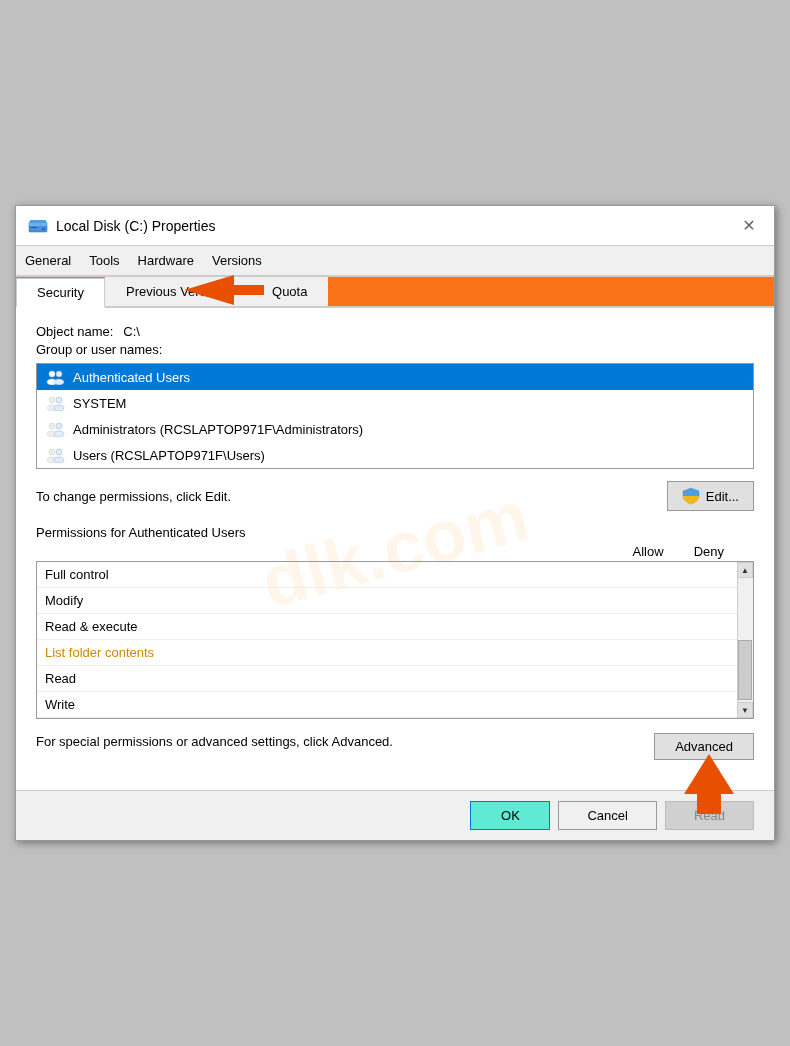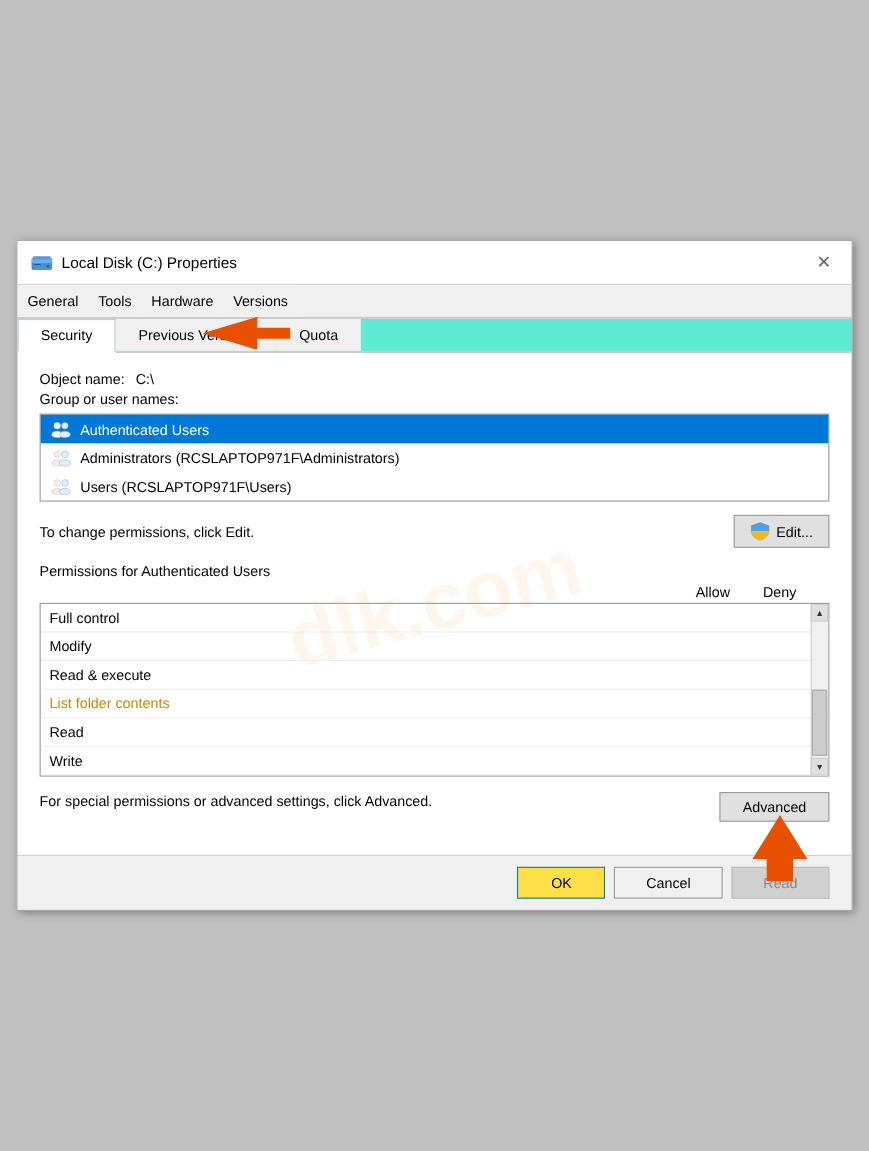--- a/index.html
+++ b/index.html
@@ -64,21 +64,22 @@
       font-size: 13px;
       cursor: pointer;
       border: 1px solid transparent;
       color: #000;
       background: #f0f0f0;
       position: relative;
     }
     .tabs-row2 {
       display: flex;
       border-bottom: 2px solid #ccc;
-      background: #5eead4;
+      background: #f97316;
+      align-items: center;
     }
     .tab2 {
       padding: 6px 20px;
       font-size: 13px;
       cursor: pointer;
       border: 1px solid transparent;
       color: #000;
       background: #f0f0f0;
     }
     .tab2.active {
@@ -238,21 +239,21 @@
     }
     .bottom-btn {
       padding: 6px 28px;
       font-size: 13px;
       cursor: pointer;
       border: 1px solid #999;
       background: #f0f0f0;
       min-width: 80px;
     }
     .bottom-btn.ok {
-      background: #fde047;
+      background: #5eead4;
       border: 1px solid #0078d7;
       color: #000;
     }
     .bottom-btn.apply {
       background: #d0d0d0;
       color: #888;
       border: 1px solid #bbb;
       cursor: default;
     }
     
@@ -340,20 +341,29 @@
         </svg>
         <span>Authenticated Users</span>
       </div>
       <div class="user-item">
         <svg class="user-icon" viewBox="0 0 20 16" xmlns="http://www.w3.org/2000/svg">
           <circle cx="7" cy="5" r="3" fill="#eee" stroke="#ccc" stroke-width="0.5"></circle>
           <ellipse cx="7" cy="13" rx="5" ry="3" fill="#eee" stroke="#ccc" stroke-width="0.5"></ellipse>
           <circle cx="14" cy="5" r="3" fill="#ddeeff" stroke="#99aacc" stroke-width="0.5"></circle>
           <ellipse cx="14" cy="13" rx="5" ry="3" fill="#ddeeff" stroke="#99aacc" stroke-width="0.5"></ellipse>
         </svg>
+        <span>SYSTEM</span>
+      </div>
+      <div class="user-item">
+        <svg class="user-icon" viewBox="0 0 20 16" xmlns="http://www.w3.org/2000/svg">
+          <circle cx="7" cy="5" r="3" fill="#eee" stroke="#ccc" stroke-width="0.5"></circle>
+          <ellipse cx="7" cy="13" rx="5" ry="3" fill="#eee" stroke="#ccc" stroke-width="0.5"></ellipse>
+          <circle cx="14" cy="5" r="3" fill="#ddeeff" stroke="#99aacc" stroke-width="0.5"></circle>
+          <ellipse cx="14" cy="13" rx="5" ry="3" fill="#ddeeff" stroke="#99aacc" stroke-width="0.5"></ellipse>
+        </svg>
         <span>Administrators (RCSLAPTOP971F\Administrators)</span>
       </div>
       <div class="user-item">
         <svg class="user-icon" viewBox="0 0 20 16" xmlns="http://www.w3.org/2000/svg">
           <circle cx="7" cy="5" r="3" fill="#eee" stroke="#ccc" stroke-width="0.5"></circle>
           <ellipse cx="7" cy="13" rx="5" ry="3" fill="#eee" stroke="#ccc" stroke-width="0.5"></ellipse>
           <circle cx="14" cy="5" r="3" fill="#ddeeff" stroke="#99aacc" stroke-width="0.5"></circle>
           <ellipse cx="14" cy="13" rx="5" ry="3" fill="#ddeeff" stroke="#99aacc" stroke-width="0.5"></ellipse>
         </svg>
         <span>Users (RCSLAPTOP971F\Users)</span>

